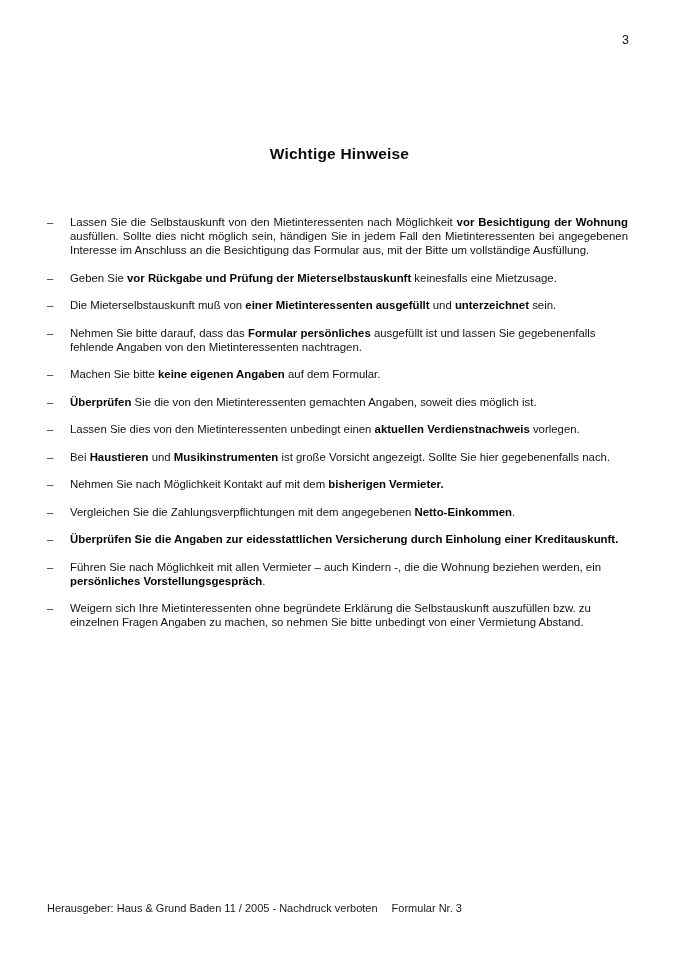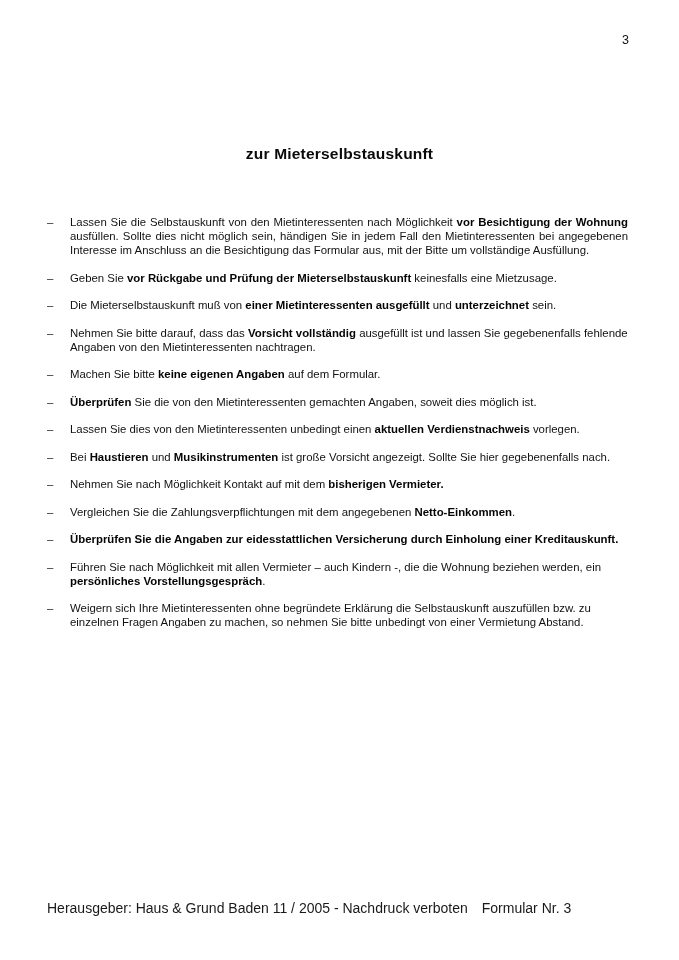--- a/index.html
+++ b/index.html
@@ -59,56 +59,56 @@
     text-align: justify;
   }
   .item b {
     color: #050505;
     text-align: center;
   }
   .footer {
     position: absolute;
     top: 902px;
     left: 47px;
-    font-size: 14px;
+    font-size: 11px;
     line-height: 12px;
     color: #1a1a1a;
     white-space: nowrap;
   }
   .footer .footer-form {
     margin-left: 14px;
   }
 </style>
 </head>
 <body>
 
 <div class="page">
 
   <div class="page-number">3</div>
 
   <div class="title-block">
-    <div>zur Mieterselbstauskunft</div>
+    <div>Wichtige Hinweise</div>
   </div>
 
   <div class="notes-list">
       <div class="item justify">
         <span class="dash">–</span>
         <div class="item-text"><span>Lassen Sie die Selbstauskunft von den Mietinteressenten nach Möglichkeit </span><b>vor Besichtigung der Wohnung</b><span> ausfüllen. Sollte dies nicht möglich sein, händigen Sie in jedem Fall den Mietinteressenten bei angegebenen Interesse im Anschluss an die Besichtigung das Formular aus, mit der Bitte um vollständige Ausfüllung.</span></div>
       </div>
       <div class="item">
         <span class="dash">–</span>
         <div class="item-text"><span>Geben Sie </span><b>vor Rückgabe und Prüfung der Mieterselbstauskunft</b><span> keinesfalls eine Mietzusage.</span></div>
       </div>
       <div class="item">
         <span class="dash">–</span>
         <div class="item-text"><span>Die Mieterselbstauskunft muß von </span><b>einer Mietinteressenten ausgefüllt</b><span> und </span><b>unterzeichnet</b><span> sein.</span></div>
       </div>
       <div class="item">
         <span class="dash">–</span>
-        <div class="item-text"><span>Nehmen Sie bitte darauf, dass das </span><b>Vorsicht vollständig</b><span> ausgefüllt ist und lassen Sie gegebenenfalls fehlende Angaben von den Mietinteressenten nachtragen.</span></div>
+        <div class="item-text"><span>Nehmen Sie bitte darauf, dass das </span><b>Formular persönliches</b><span> ausgefüllt ist und lassen Sie gegebenenfalls fehlende Angaben von den Mietinteressenten nachtragen.</span></div>
       </div>
       <div class="item">
         <span class="dash">–</span>
         <div class="item-text"><span>Machen Sie bitte </span><b>keine eigenen Angaben</b><span> auf dem Formular.</span></div>
       </div>
       <div class="item">
         <span class="dash">–</span>
         <div class="item-text"><b>Überprüfen</b><span> Sie die von den Mietinteressenten gemachten Angaben, soweit dies möglich ist.</span></div>
       </div>
       <div class="item">

